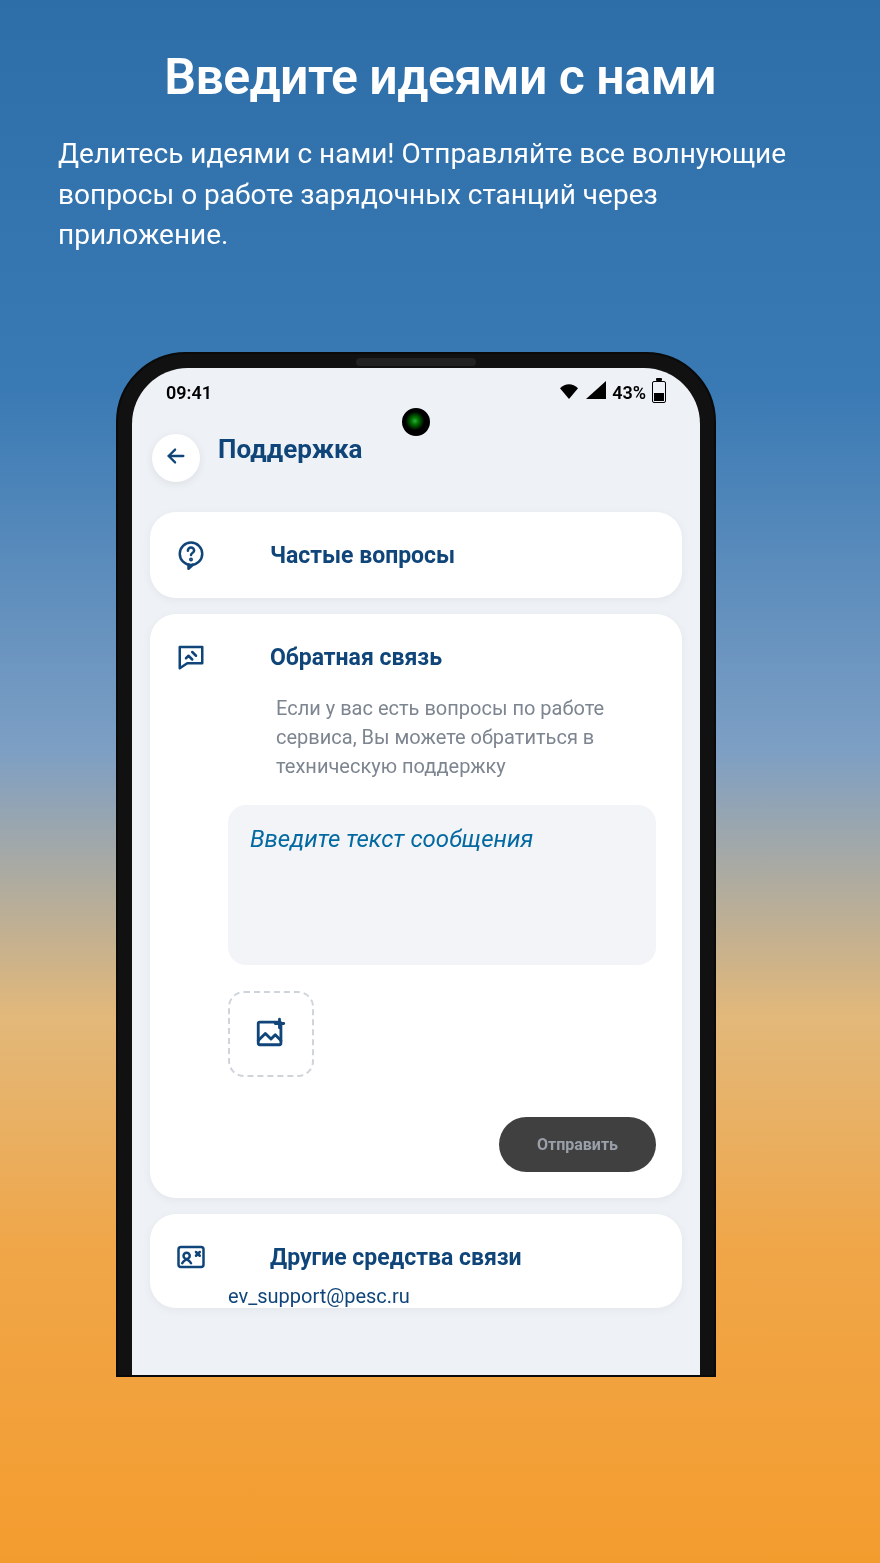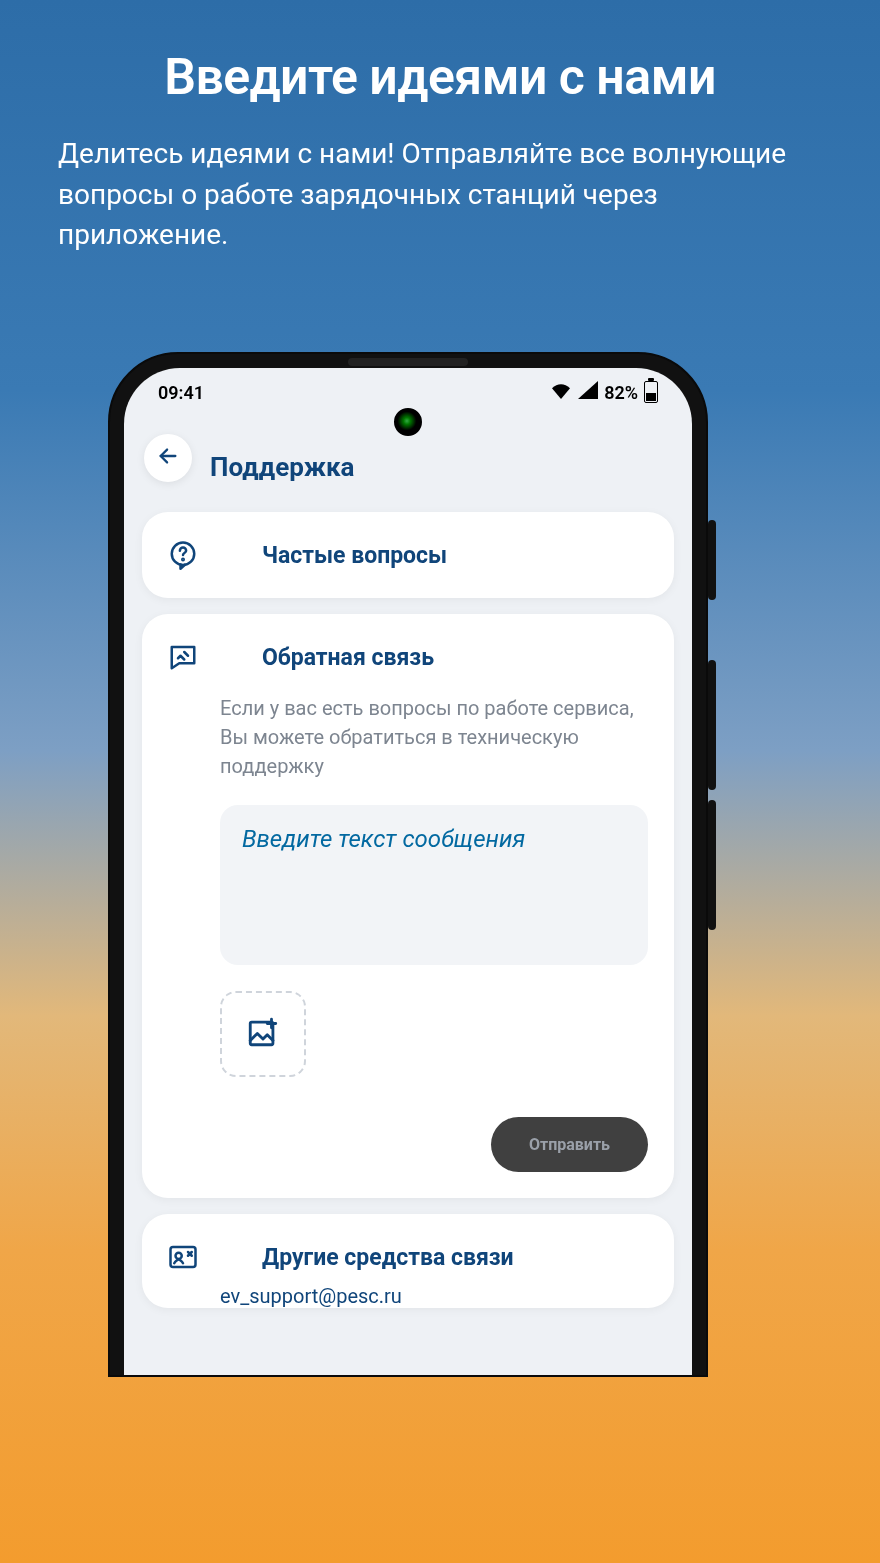--- a/index.html
+++ b/index.html
@@ -19,21 +19,21 @@
   }
   .promo-sub {
     color: #ffffff;
     font-size: 28px;
     font-weight: 400;
     line-height: 1.45;
     padding: 28px 58px 0 58px;
   }
   .phone {
     position: absolute;
-    left: 108px;
+    left: 116px;
     top: 352px;
     width: 600px;
     height: 1025px;
     background: #111;
     border-radius: 70px 70px 0 0;
     border: 2px solid #0a0a0a;
     overflow: hidden;
   }
   .side-btn {
     position: absolute;
@@ -73,21 +73,21 @@
   .speaker {
     position: absolute;
     left: 50%; transform: translateX(-50%);
     top: 4px;
     width: 120px; height: 8px;
     background: #222;
     border-radius: 4px;
   }
   .app-header {
     display: flex;
-    align-items: flex-end;
+    align-items: flex-start;
     gap: 18px;
     padding: 26px 20px 14px 20px;
   }
   .back-btn {
     width: 48px; height: 48px;
     background: #fff;
     border-radius: 50%;
     display: flex; align-items: center; justify-content: center;
     box-shadow: 0 2px 8px rgba(0,0,0,0.08);
     cursor: pointer;
@@ -117,20 +117,21 @@
     font-weight: 700;
     margin-left: 42px;
   }
   .feedback-card { padding-bottom: 26px; }
   .feedback-desc {
     color: #7d8590;
     font-size: 20px;
     line-height: 1.45;
     padding: 0 26px 0 78px;
     margin-top: -6px;
+    margin-left: 48px;
   }
   .msg-input {
     margin: 24px 26px 0 78px;
     background: #f2f4f7;
     border-radius: 18px;
     min-height: 160px;
     padding: 20px 22px;
     color: #0369a1;
     font-size: 24px;
     font-style: italic;
@@ -193,21 +194,21 @@
           <span>
             <svg width="22" height="18" viewBox="0 0 24 20">
                 <path d="M12 20 L2 8 C8 2 16 2 22 8 Z" fill="#000"></path>
               </svg>
           </span>
           <span>
             <svg width="20" height="18" viewBox="0 0 20 18">
                 <path d="M0 18 L20 18 L20 0 Z" fill="#000"></path>
               </svg>
           </span>
-          <span>82%</span>
+          <span>43%</span>
           <span class="battery">
               <span class="battery-fill"></span>
             </span>
         </div>
       </div>
 
       <div class="camera"></div>
 
       <div class="app-header">
         <div class="back-btn">

